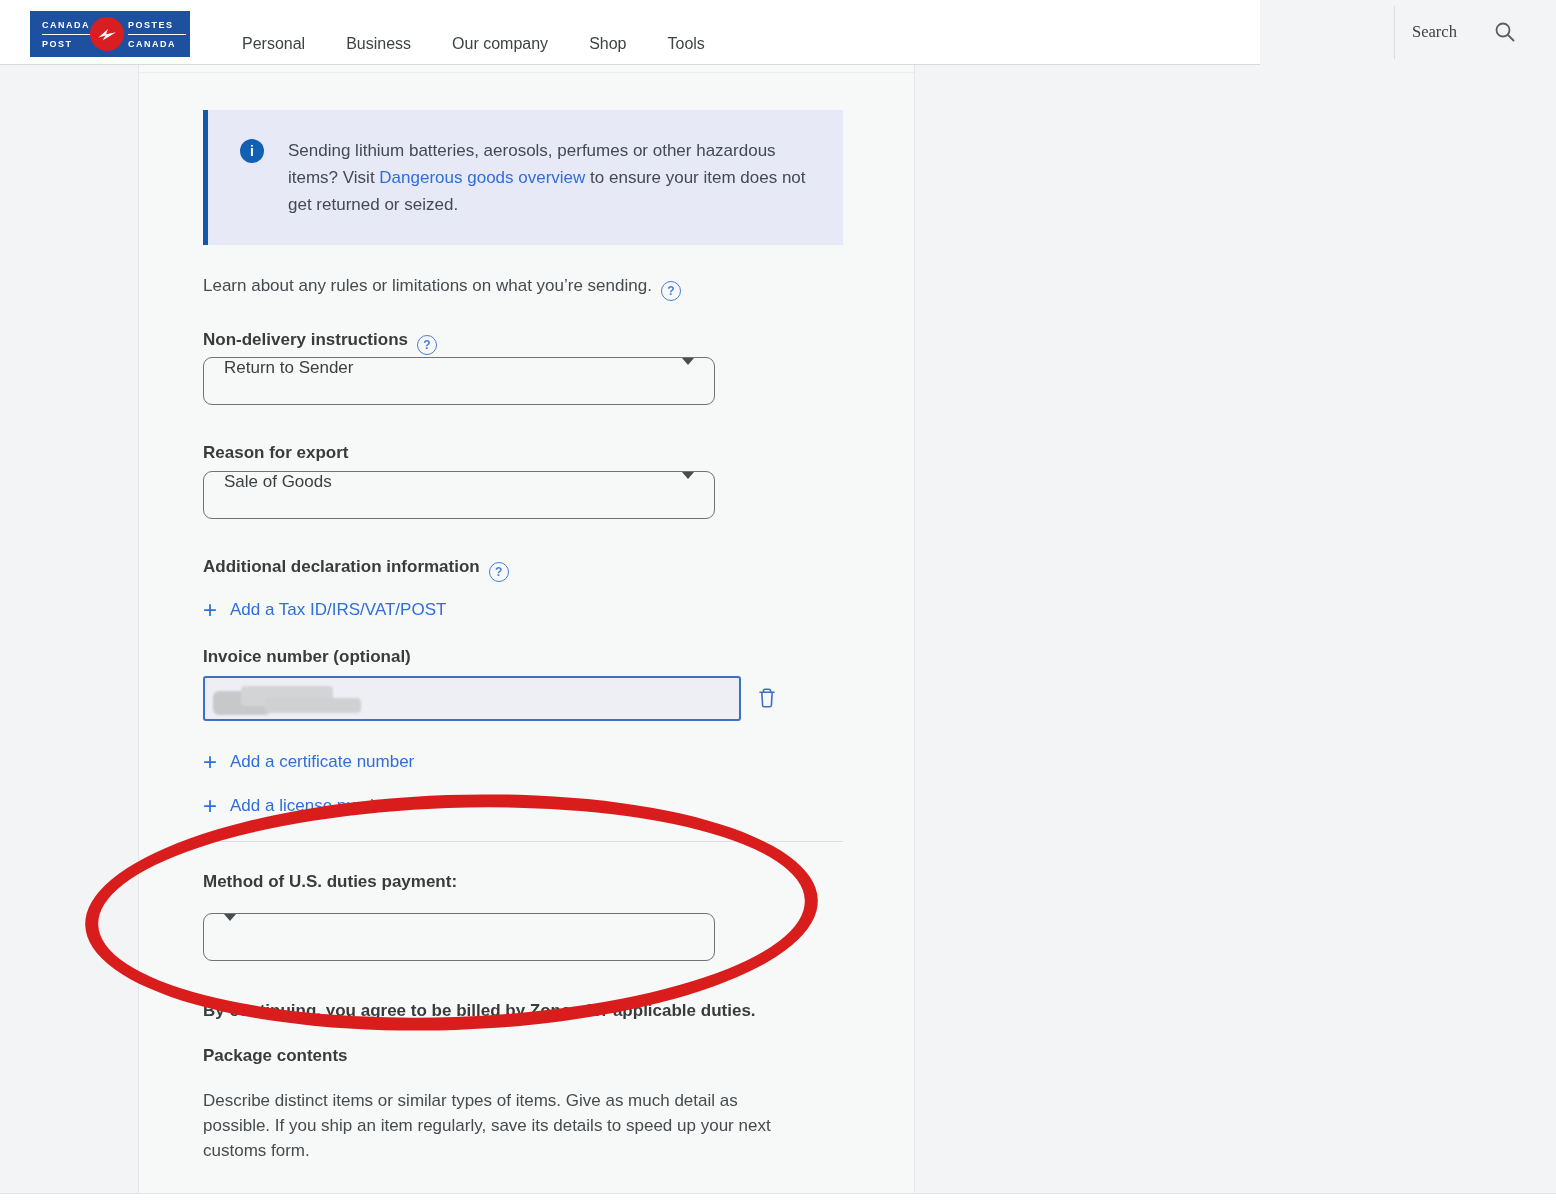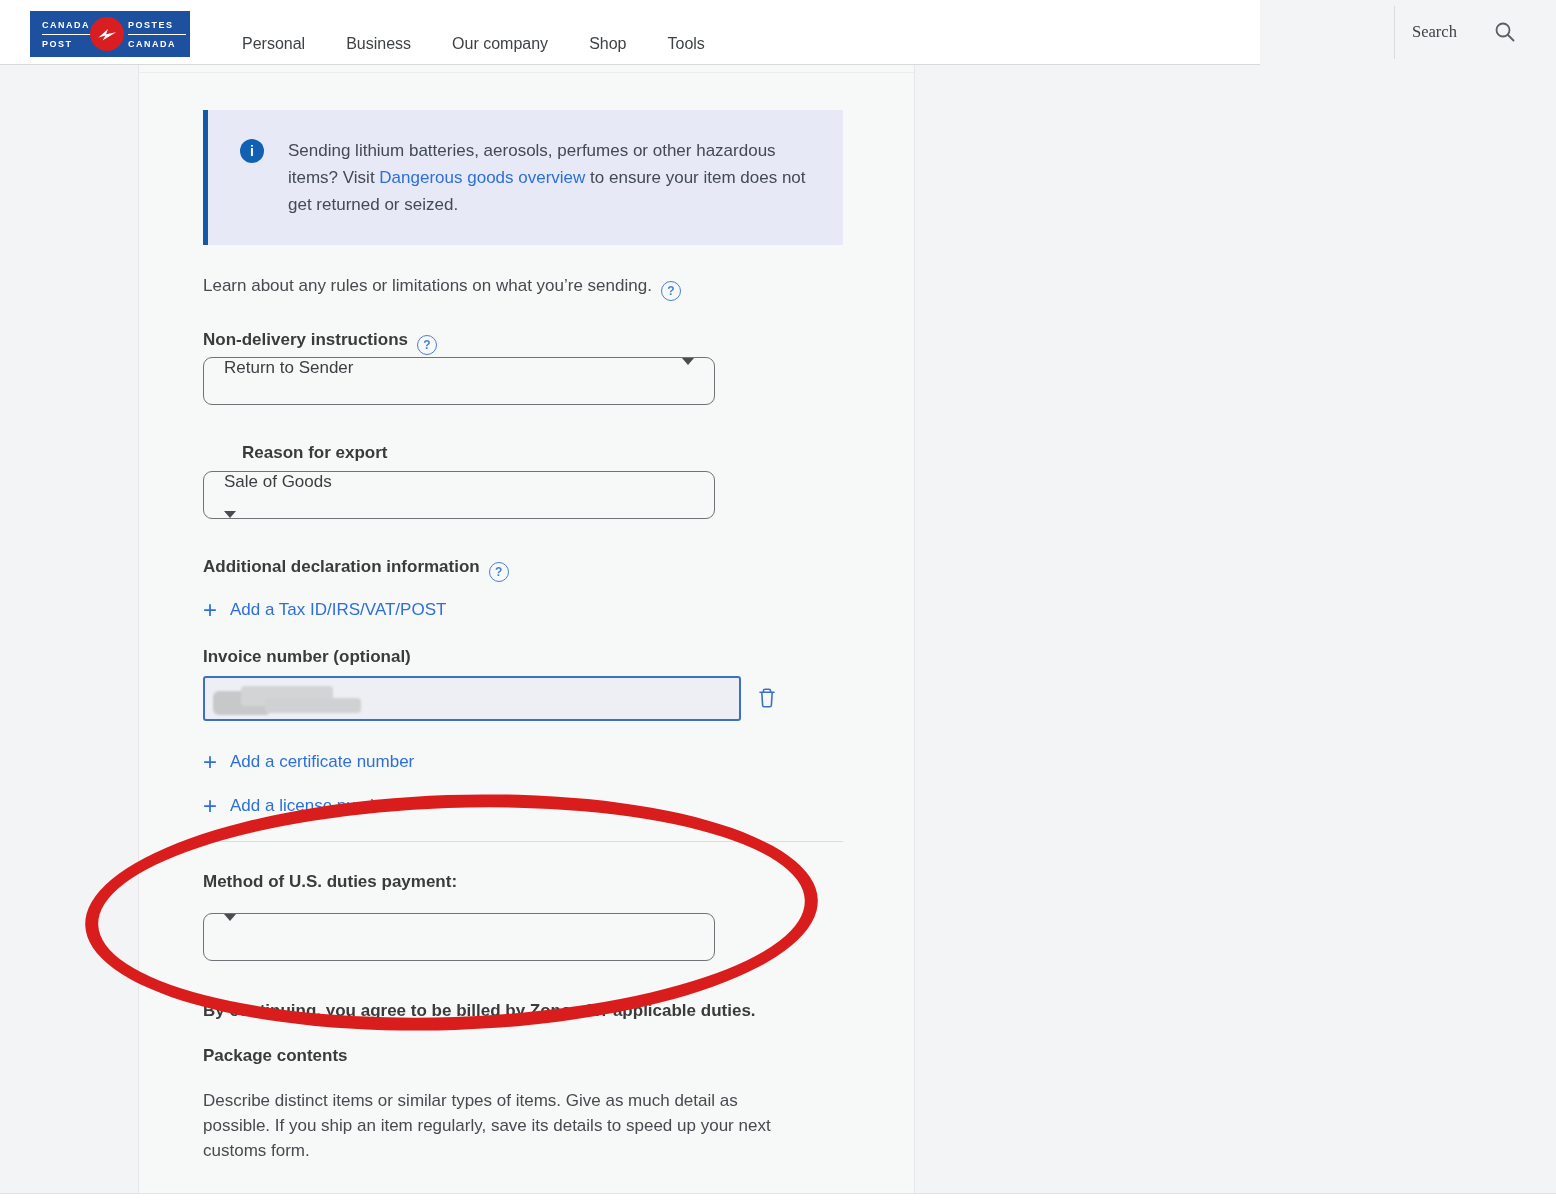--- a/index.html
+++ b/index.html
@@ -206,24 +206,24 @@
 </div>
 
 <div class="abs" style="left:203px;top:330px;">
   <span class="field-label">Non-delivery instructions</span><span class="help-icon">?</span>
 </div>
 <div class="abs select" style="left:203px;top:357px;">
   <span class="select-value">Return to Sender</span>
   <span class="caret"></span>
 </div>
 
-<div class="abs" style="left:203px;top:443px;margin-left:39px;">
+<div class="abs" style="left:203px;top:443px;">
   <span class="field-label">Reason for export</span>
 </div>
-<div class="abs select" style="left:203px;top:471px;flex-direction:column;">
+<div class="abs select" style="left:203px;top:471px;">
   <span class="select-value">Sale of Goods</span>
   <span class="caret"></span>
 </div>
 
 <div class="abs" style="left:203px;top:557px;">
   <span class="field-label">Additional declaration information</span><span class="help-icon">?</span>
 </div>
 
 <div class="abs add-link" style="left:203px;top:600px;">
   <span class="plus-glyph">+</span>

